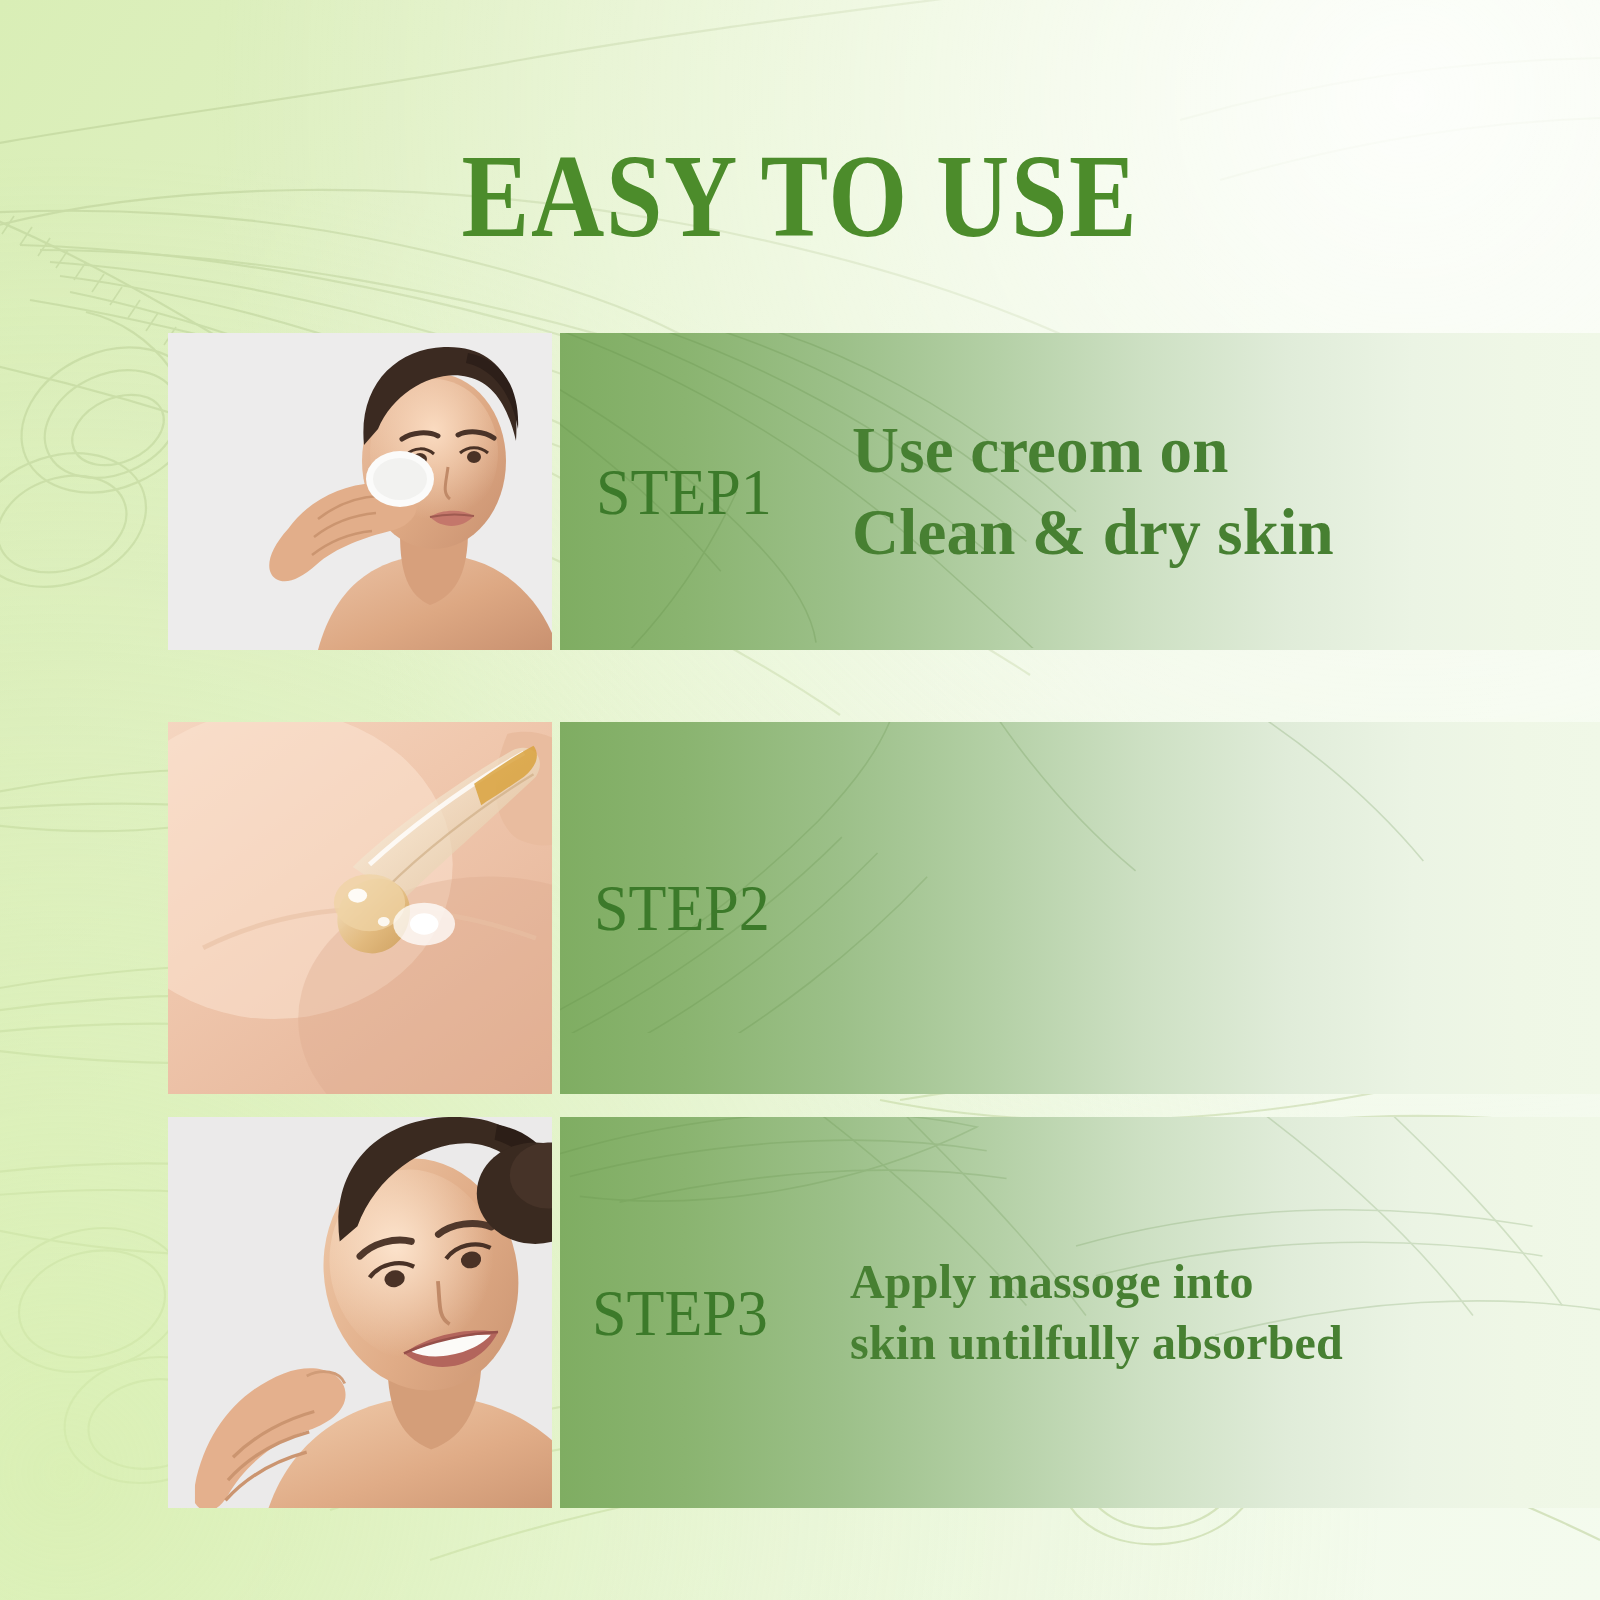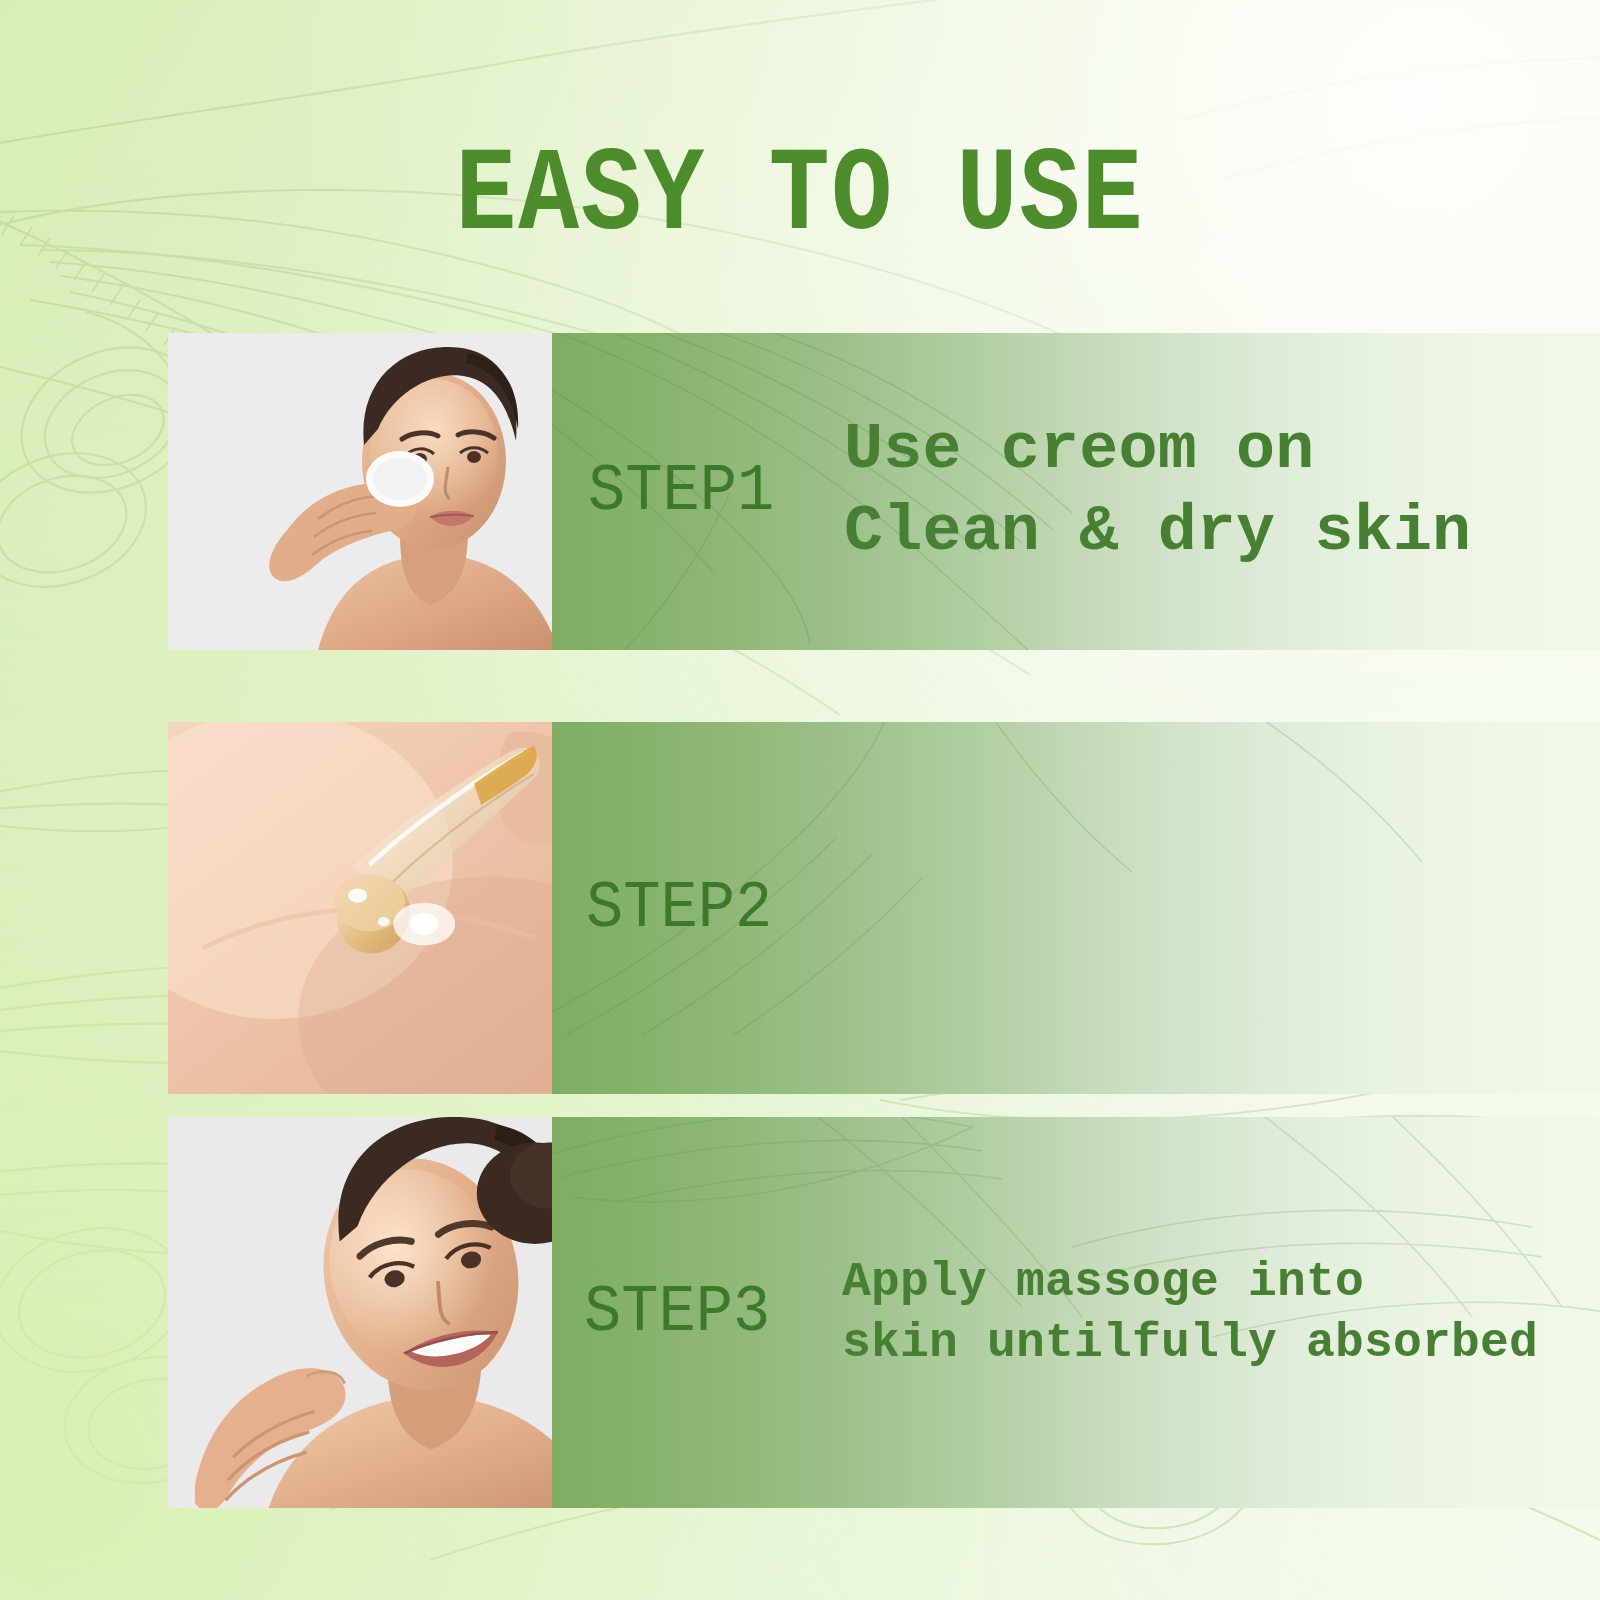--- a/index.html
+++ b/index.html
@@ -5,21 +5,21 @@
   html, body {
     margin: 0;
     padding: 0;
     background: #fff;
   }
   #canvas {
     position: relative;
     width: 1600px;
     height: 1600px;
     overflow: hidden;
-    font-family: Liberation Mono, monospace;
+    font-family: Liberation Serif, serif;
     background: #E4F2C9;
   }
 
   
   .bg-base {
     position: absolute;
     inset: 0;
     background:
       linear-gradient(120deg,
         #D9EEB6 0%,
@@ -62,20 +62,21 @@
     white-space: nowrap;
   }
 
   
   .step-row {
     position: absolute;
     left: 168px;
     width: 1432px;
     display: flex;
     align-items: stretch;
+    gap: 8px;
   }
   .step-row.r1 { top: 333px; height: 317px; }
   .step-row.r2 { top: 722px; height: 372px; }
   .step-row.r3 { top: 1117px; height: 391px; }
 
   .photo {
     position: relative;
     width: 384px;
     flex: 0 0 384px;
     overflow: hidden;

